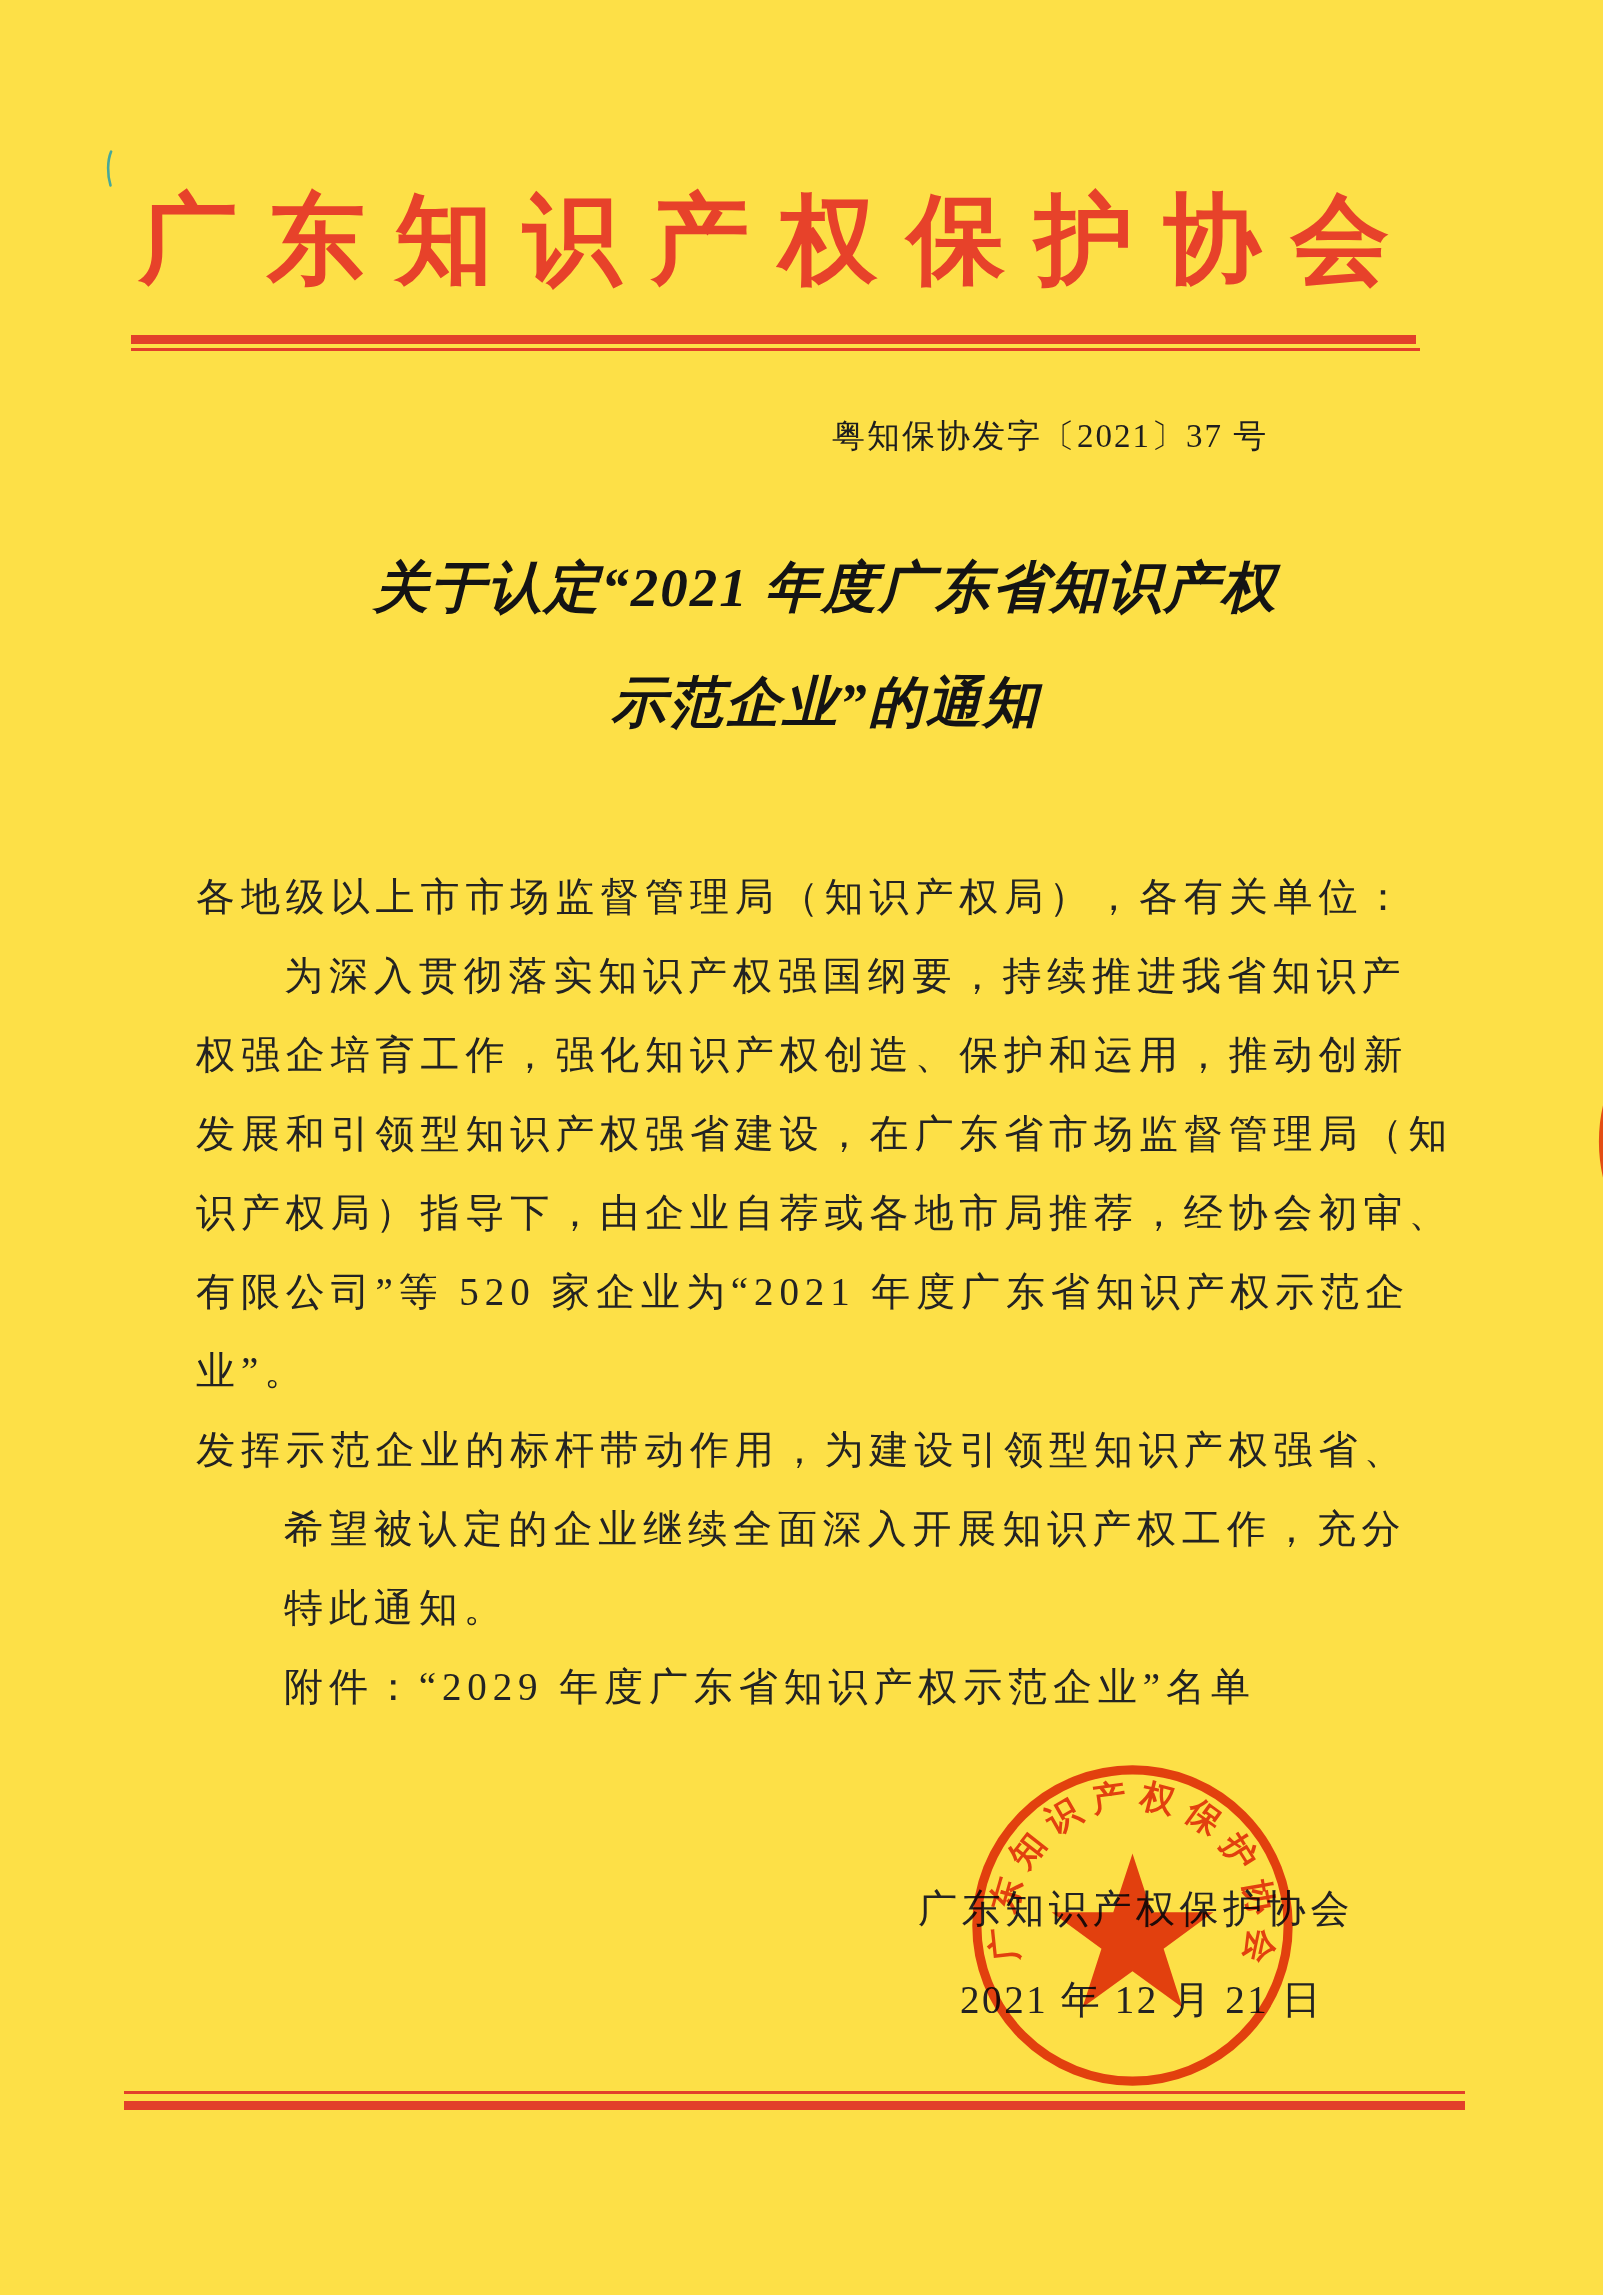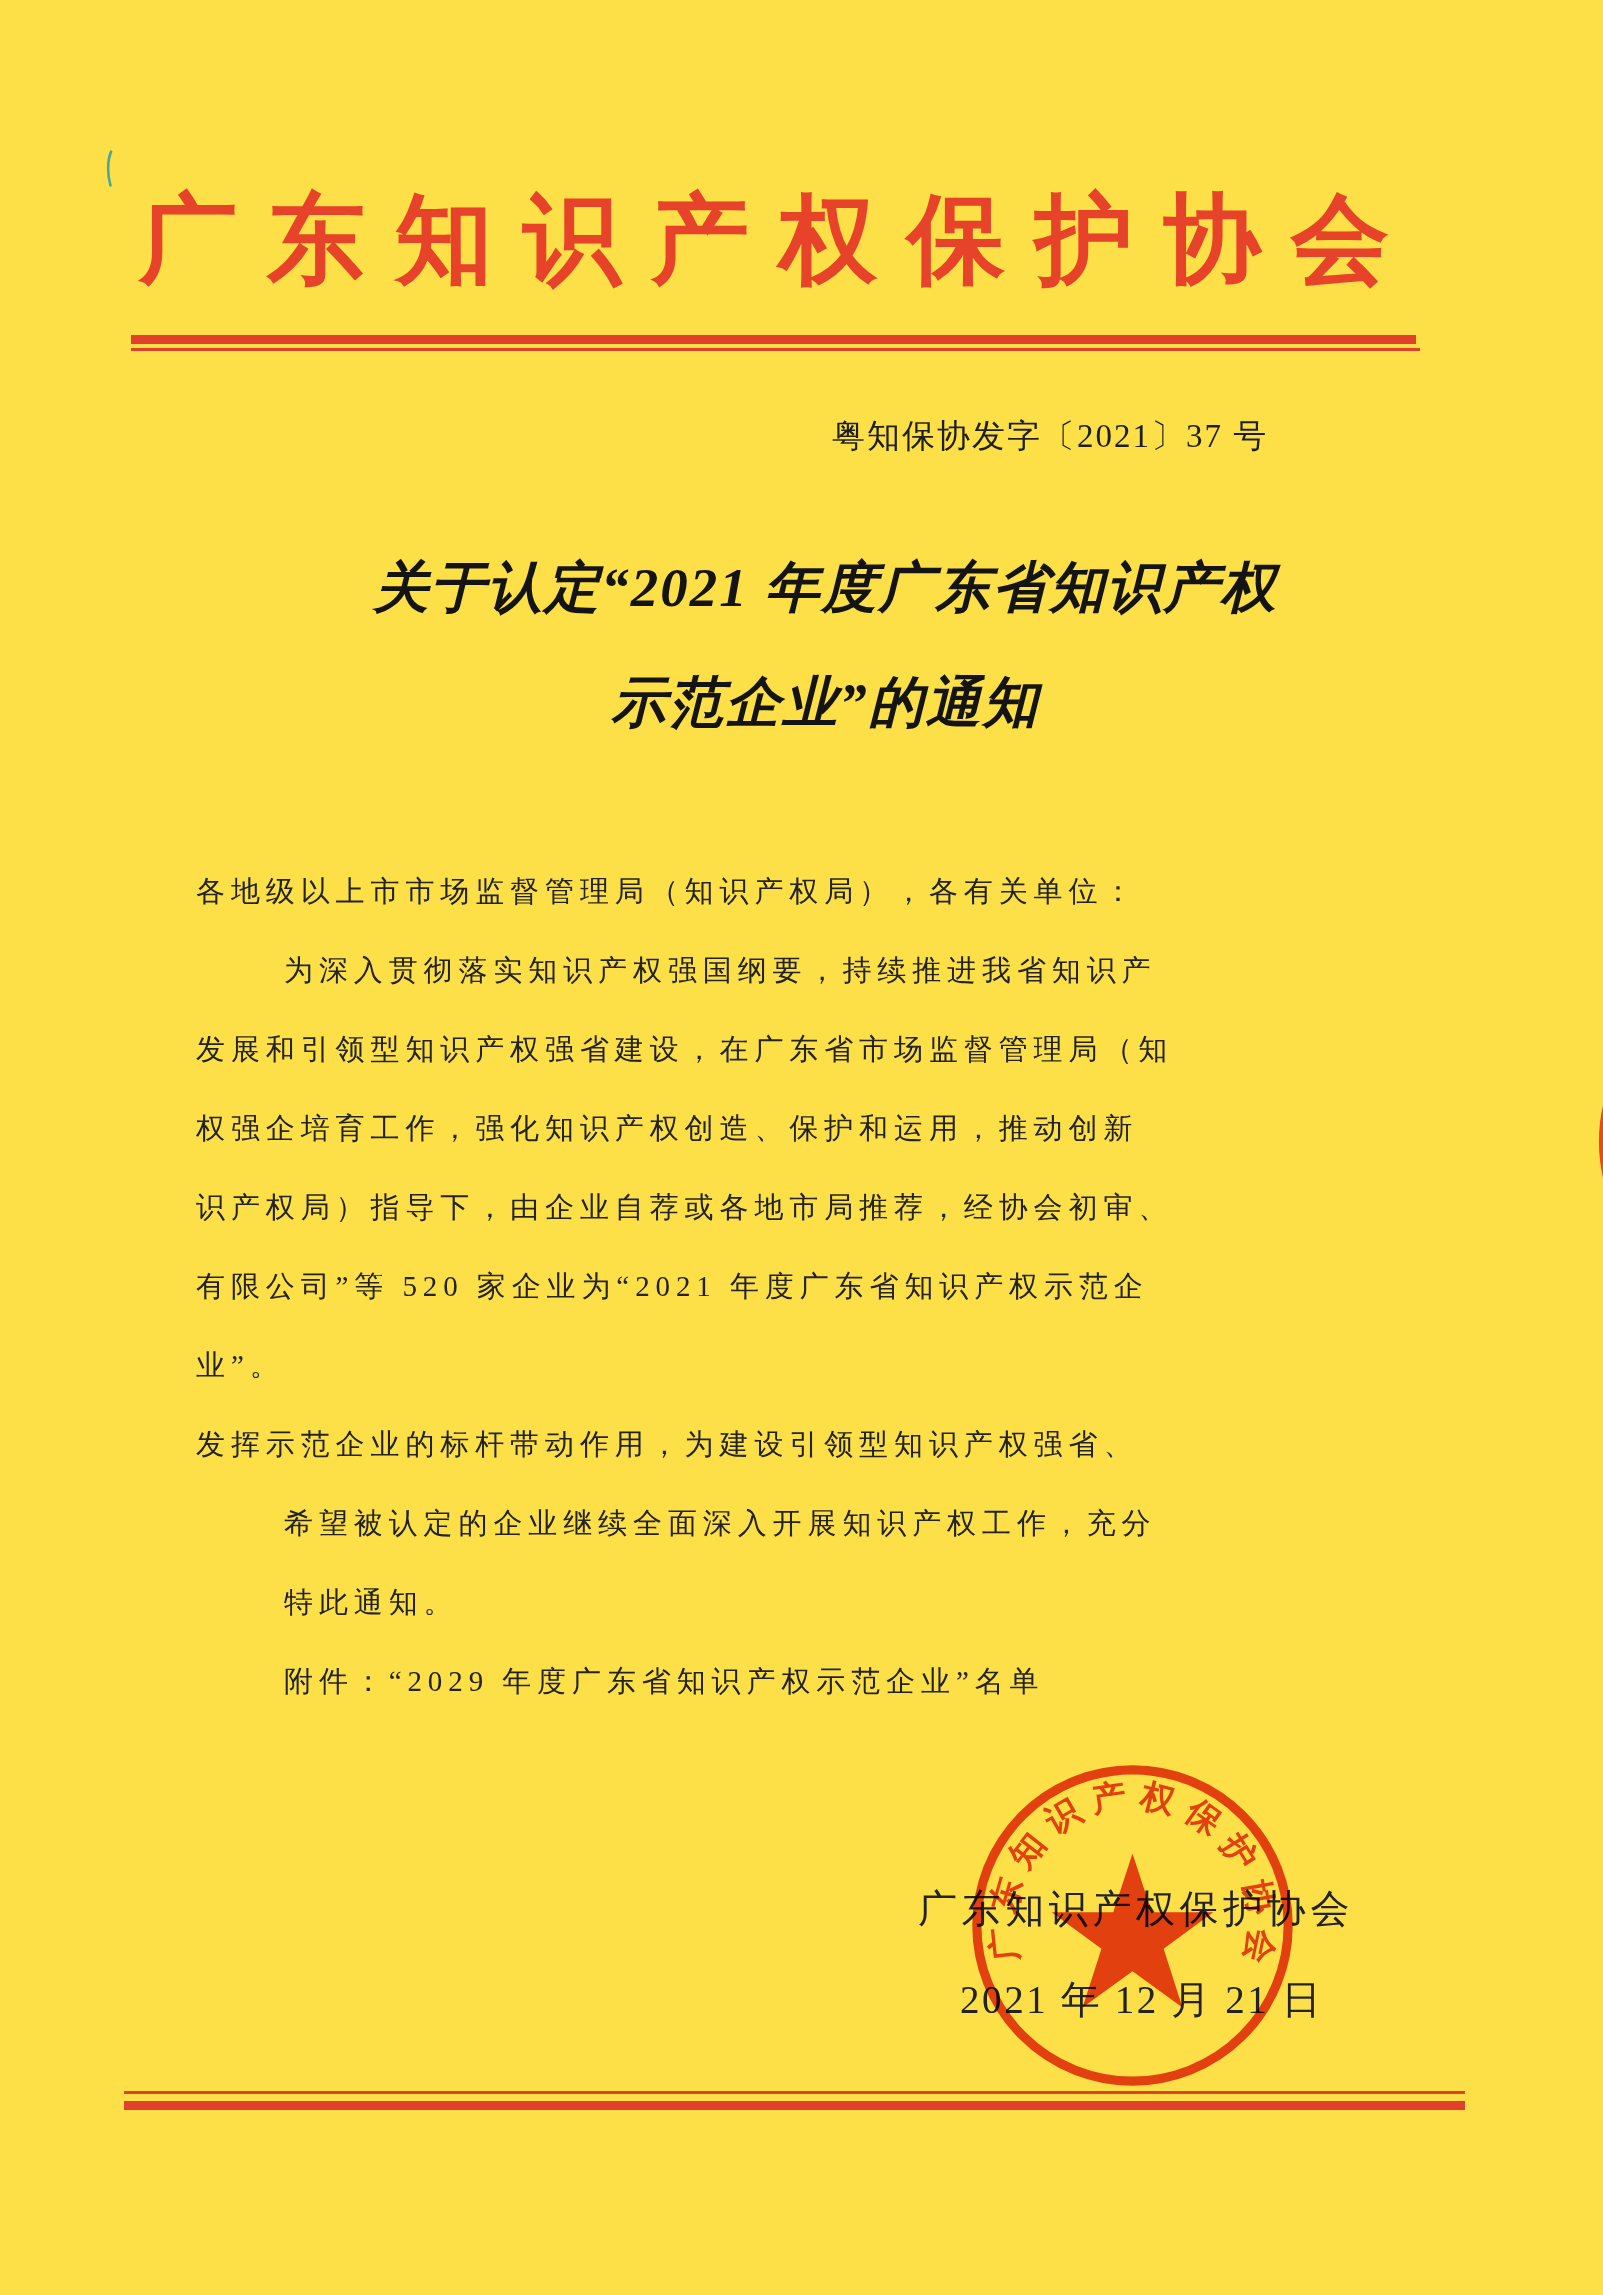--- a/index.html
+++ b/index.html
@@ -35,21 +35,21 @@
     position:absolute;left:4px;width:100%;
     text-align:center;font-weight:700;
     font-size:55px;letter-spacing:2px;line-height:1;
     color:#141414;white-space:nowrap;font-style:italic;
   }
   .title-1{top:560px;}
   .title-2{top:675px;}
   
   .body-text{
     position:absolute;top:877px;left:196px;width:1187px;
-    font-size:29px;letter-spacing:5.9px;line-height:1;
+    font-size:39px;letter-spacing:5.9px;line-height:1;
     color:#232323;
   }
   .body-line{height:38px;margin-bottom:41px;white-space:nowrap;}
   .body-line.ind{padding-left:88px;}
   
   .sign-org{
     position:absolute;top:1889px;left:918px;
     font-size:39px;letter-spacing:4.6px;white-space:nowrap;
     color:#232323;line-height:1;
   }
@@ -85,22 +85,22 @@
   <div class="rule rule-top-thin"></div>
 
   <div class="doc-number">粤知保协发字〔2021〕37 号</div>
 
   <div class="doc-title title-1">关于认定“2021 年度广东省知识产权</div>
   <div class="doc-title title-2">示范企业”的通知</div>
 
   <div class="body-text">
     <div class="body-line">各地级以上市市场监督管理局（知识产权局），各有关单位：</div>
     <div class="body-line ind">为深入贯彻落实知识产权强国纲要，持续推进我省知识产</div>
+    <div class="body-line">权强企培育工作，强化知识产权创造、保护和运用，推动创新</div>
     <div class="body-line">发展和引领型知识产权强省建设，在广东省市场监督管理局（知</div>
-    <div class="body-line">权强企培育工作，强化知识产权创造、保护和运用，推动创新</div>
     <div class="body-line">识产权局）指导下，由企业自荐或各地市局推荐，经协会初审、</div>
     <div class="body-line">有限公司”等 520 家企业为“2021 年度广东省知识产权示范企</div>
     <div class="body-line">业”。</div>
     <div class="body-line">发挥示范企业的标杆带动作用，为建设引领型知识产权强省、</div>
     <div class="body-line ind">希望被认定的企业继续全面深入开展知识产权工作，充分</div>
     <div class="body-line ind">特此通知。</div>
     <div class="body-line ind">附件：“2029 年度广东省知识产权示范企业”名单</div>
   </div>
 
   <div class="sign-org">广东知识产权保护协会</div>

